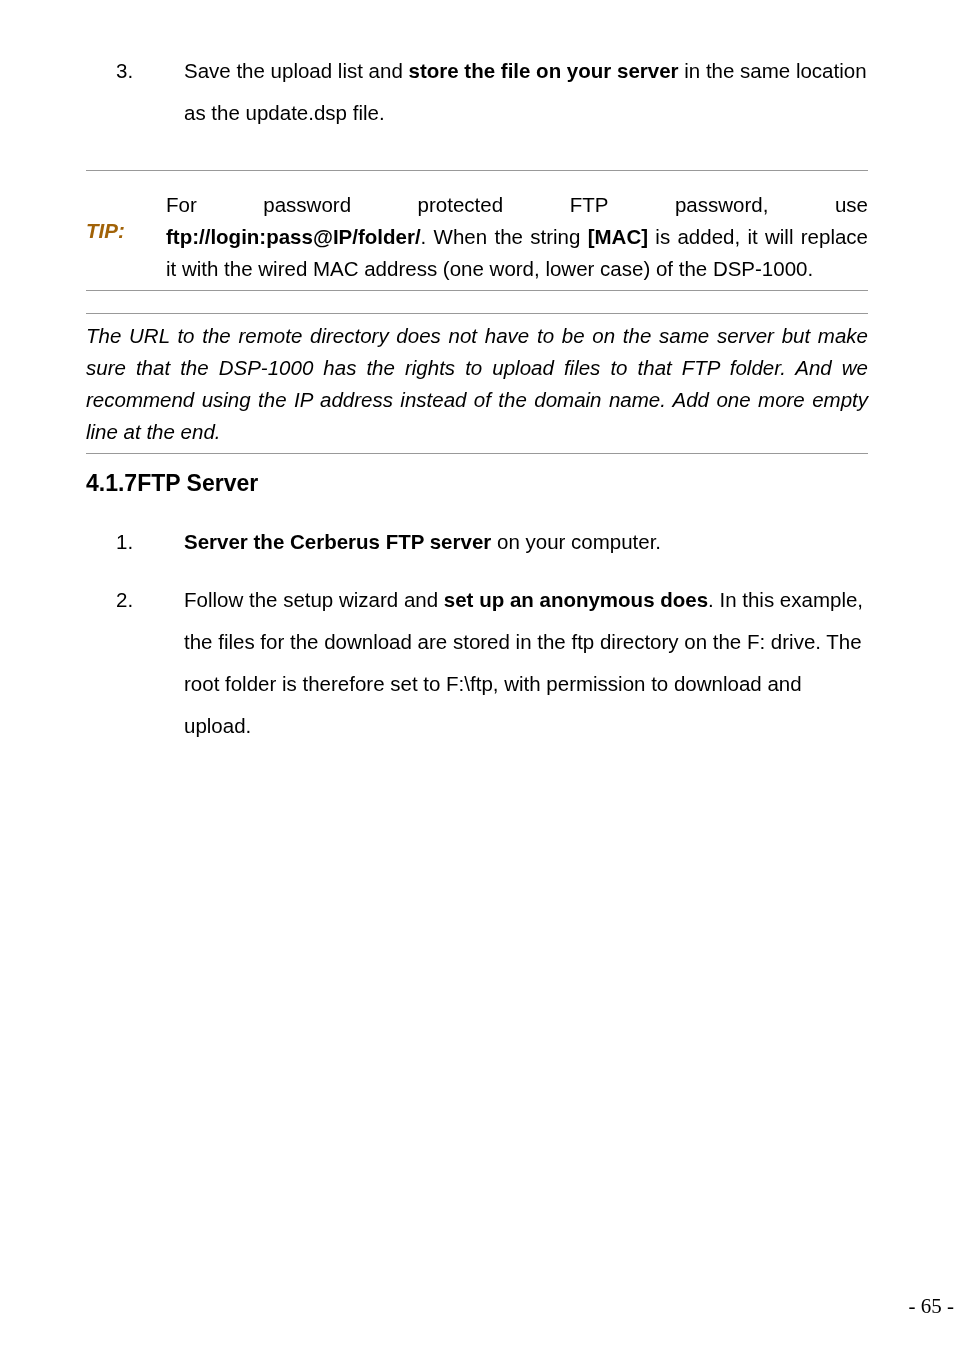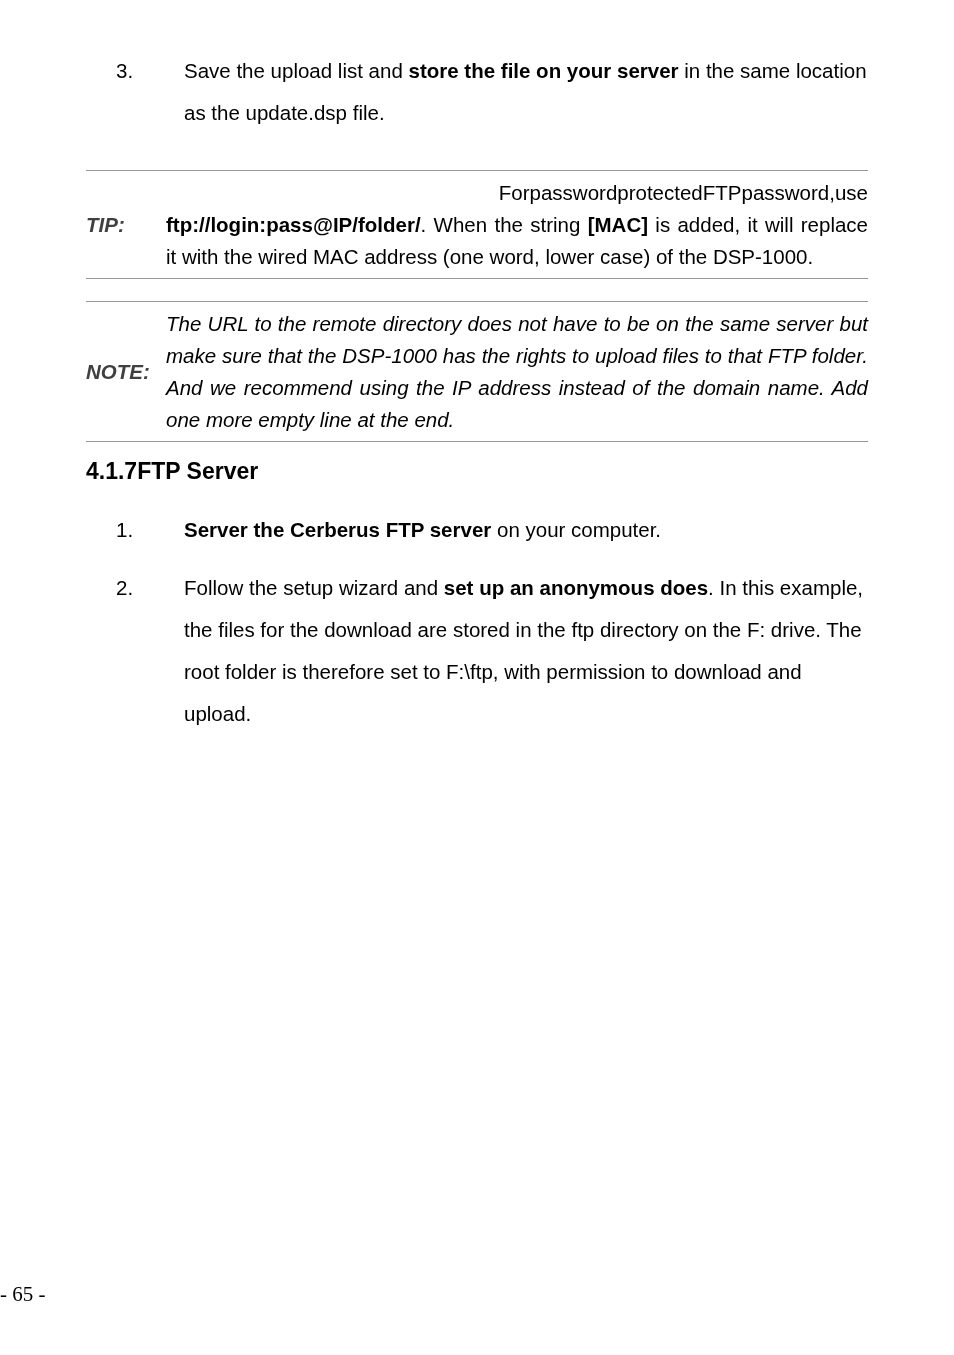--- a/index.html
+++ b/index.html
@@ -45,21 +45,21 @@
   .callout + .callout {
     margin-top: 22px;
   }
   .callout-label {
     width: 80px;
     flex-shrink: 0;
     display: flex;
     align-items: center;
     font-weight: bold;
     font-style: italic;
-    color: #404040;
+    color: #a16207;
     font-size: 20.5px;
   }
   .callout-body {
     flex: 1;
     font-size: 20.5px;
     line-height: 1.55;
     text-align: justify;
   }
   .callout.note .callout-body {
     font-style: italic;
@@ -97,59 +97,58 @@
   }
   .sub-ol .ol-item {
     margin-bottom: 16px;
   }
 
   b { font-weight: bold; }
 
   
   .pg-num {
     position: absolute;
-    bottom: 48px;
+    bottom: 36px;
     left: 0;
     width: 100%;
-    text-align: left;
+    text-align: right;
     font-family: "Times New Roman", Times, serif;
     font-size: 21px;
   }
 </style>
 </head>
 <body>
 
 <div class="page">
 
   <div class="ol-item">
     <div class="ol-num">3.</div>
     <div class="ol-body">
       <span>Save the upload list and </span><b>store the file on your server</b><span> in the same location as the update.dsp file.</span>
     </div>
   </div>
 
   <div class="callout tip">
     <div class="callout-label">TIP:</div>
     <div class="callout-body">
-      <span class="justify-loose nowrap-block" style="display:flex;justify-content:flex-end;">
+      <span class="justify-loose nowrap-block" style="display:flex;justify-content:space-between;margin-top:12px;">
         <span>For</span>
         <span>password</span>
         <span>protected</span>
         <span>FTP</span>
         <span>password,</span>
         <span>use</span>
       </span>
       <span>
         <b>ftp://login:pass@IP/folder/</b><span>. When the string </span><b>[MAC]</b><span> is added, it will replace it with the wired MAC address (one word, lower case) of the DSP-1000.</span>
       </span>
     </div>
   </div>
 
   <div class="callout note">
-    <div class="callout-label">NOTE:</div>
     <div class="callout-body">The URL to the remote directory does not have to be on the same server but make sure that the DSP-1000 has the rights to upload files to that FTP folder. And we recommend using the IP address instead of the domain name. Add one more empty line at the end.</div>
   </div>
 
   <div class="h3">
     <span class="h3-num">4.1.7</span>
     <span class="h3-text">FTP Server</span>
   </div>
 
 
   <div class="sub-ol">

